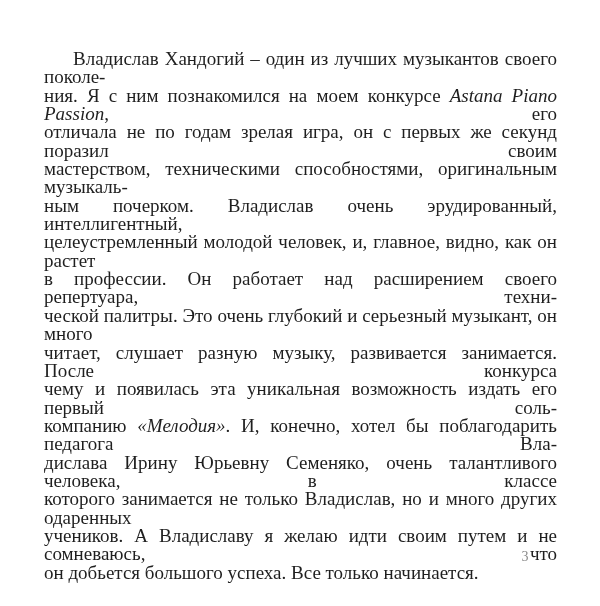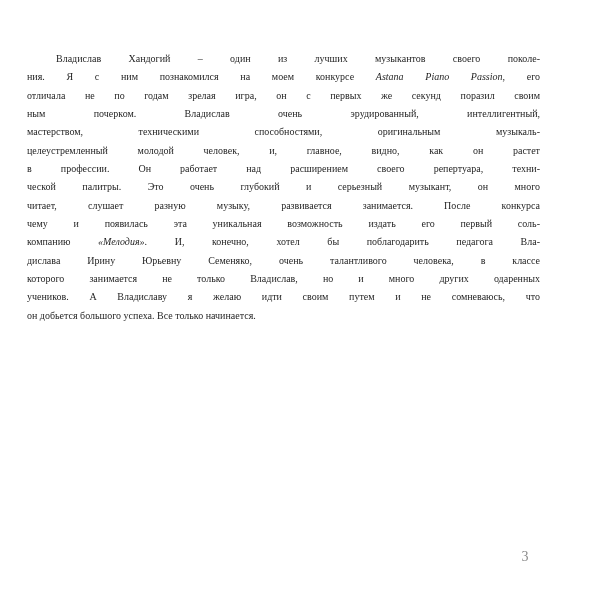--- a/index.html
+++ b/index.html
@@ -14,25 +14,25 @@
   }
   .page {
     position: relative;
     width: 600px;
     height: 606px;
     background: var(--page-bg, #ffffff);
     overflow: hidden;
   }
   .textblock {
     position: absolute;
-    left: 27px;
+    left: 44px;
     top: 50px;
     width: 513px;
     color: var(--text-color, #1f1f1f);
-    font-size: 10px;
+    font-size: 19px;
     line-height: 18.35px;
   }
   .line {
     text-align: justify;
     text-align-last: justify;
   }
   .line.indent {
     text-indent: 29px;
   }
   .line.last {
@@ -58,22 +58,22 @@
 </style>
 </head>
 <body>
 
 <div class="page" style="--page-bg: #ffffff; --text-color: #1f1f1f; --page-number-color: #8b8b8b;">
   <div class="textblock">
     <div>
         <div class="line indent"><span>Владислав Хандогий – один из лучших музыкантов своего поколе-</span></div>
         <div class="line"><span>ния. Я с ним познакомился на моем конкурсе </span><span class="it">Astana Piano Passion</span><span>, его</span></div>
         <div class="line"><span>отличала не по годам зрелая игра, он с первых же секунд поразил своим</span></div>
+        <div class="line"><span>мастерством, техническими способностями, оригинальным музыкаль-</span></div>
         <div class="line"><span>ным почерком. Владислав очень эрудированный, интеллигентный,</span></div>
-        <div class="line"><span>мастерством, техническими способностями, оригинальным музыкаль-</span></div>
         <div class="line"><span>целеустремленный молодой человек, и, главное, видно, как он растет</span></div>
         <div class="line"><span>в профессии. Он работает над расширением своего репертуара, техни-</span></div>
         <div class="line"><span>ческой палитры. Это очень глубокий и серьезный музыкант, он много</span></div>
         <div class="line"><span>читает, слушает разную музыку, развивается занимается. После конкурса</span></div>
         <div class="line"><span>чему и появилась эта уникальная возможность издать его первый соль-</span></div>
         <div class="line"><span>компанию </span><span class="it">«Мелодия»</span><span>. И, конечно, хотел бы поблагодарить педагога Вла-</span></div>
         <div class="line"><span>дислава Ирину Юрьевну Семеняко, очень талантливого человека, в классе</span></div>
         <div class="line"><span>которого занимается не только Владислав, но и много других одаренных</span></div>
         <div class="line"><span>учеников. А Владиславу я желаю идти своим путем и не сомневаюсь, что</span></div>
         <div class="line last"><span>он добьется большого успеха. Все только начинается.</span></div>

